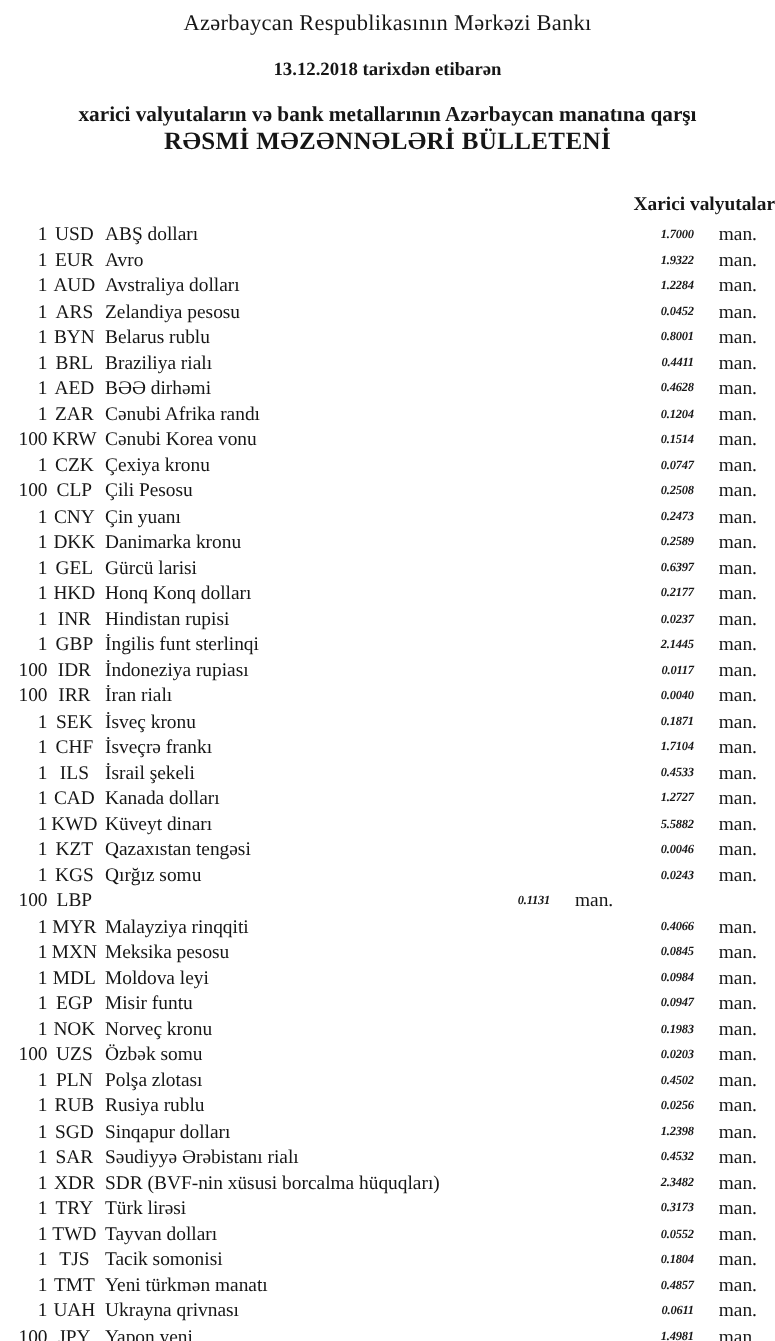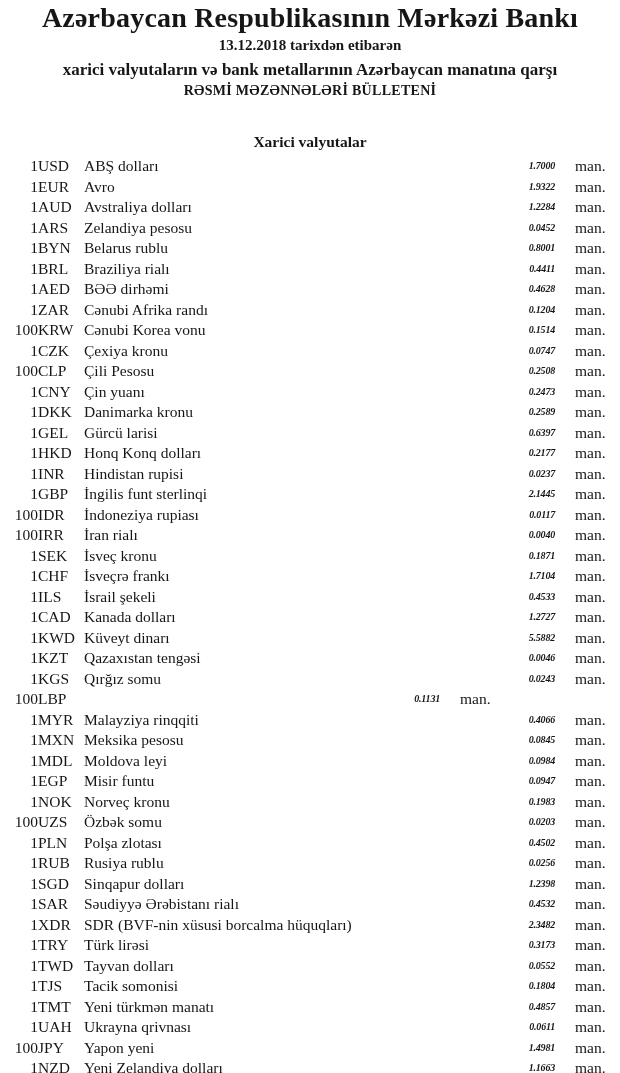--- a/index.html
+++ b/index.html
@@ -14,67 +14,68 @@
     background: #ffffff;
     color: #161616;
     font-family: "Liberation Serif", "DejaVu Serif", serif;
     overflow: hidden;
   }
   .doc-header {
     text-align: center;
     padding-top: 5px;
   }
   .bank-title {
-    font-size: 28px;
+    font-size: 18px;
     line-height: 26px;
-    font-weight: bold;
+    font-weight: normal;
     margin: 0 0 4px 0;
     letter-spacing: 0.2px;
   }
   .date-line {
     font-size: 15px;
     line-height: 19px;
     font-weight: bold;
-    margin: 5px;
+    margin: 16px;
   }
   .subtitle-line {
     font-size: 17px;
     line-height: 20px;
     font-weight: bold;
     margin: 0;
   }
   .bulletin-title {
-    font-size: 14px;
+    font-size: 20px;
     line-height: 22px;
     font-weight: bold;
     margin: 0;
     letter-spacing: 0.3px;
   }
   .section-title {
     font-size: 15.5px;
     line-height: 20px;
     font-weight: bold;
-    text-align: center;
+    text-align: right;
     margin: 30px 0 0 0;
   }
   .rates-table {
     margin-top: 4px;
   }
   .rate-row {
     display: grid;
     grid-template-columns: 38px 43px 1fr 115px 65px;
     height: 20.5px;
     line-height: 20.5px;
     font-size: 15.5px;
     white-space: nowrap;
   }
   .qty {
     text-align: right;
   }
   .code {
+    text-align: center;
   }
   .name {
     text-align: left;
     padding-left: 3px;
     overflow: hidden;
   }
   .rate {
     text-align: right;
     font-weight: bold;
     font-style: italic;

